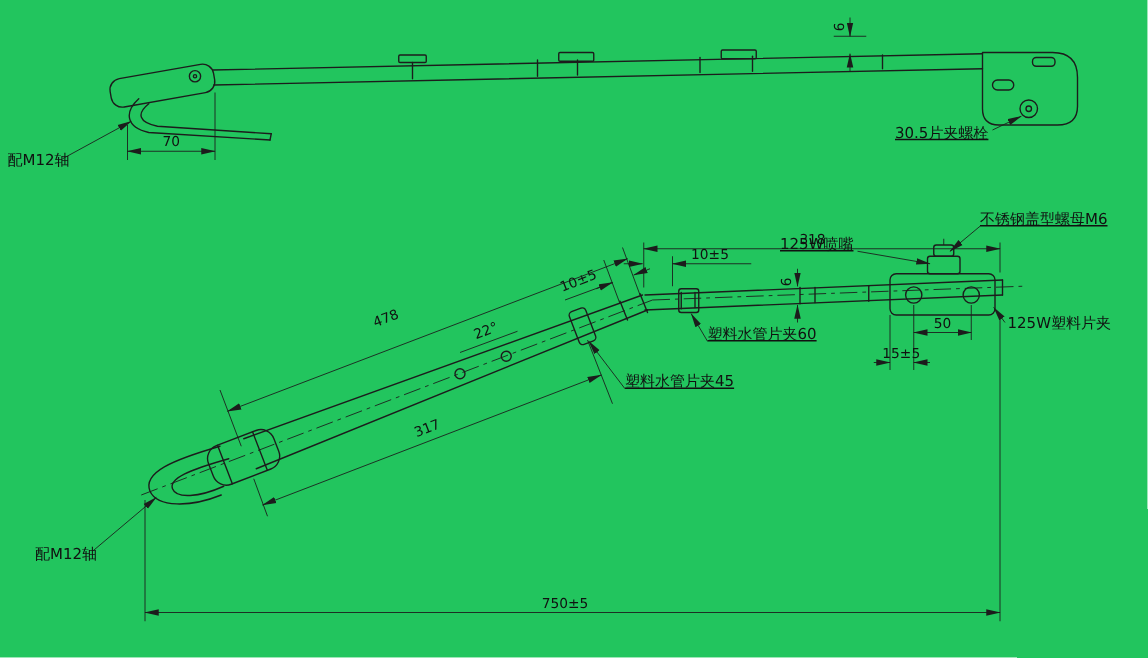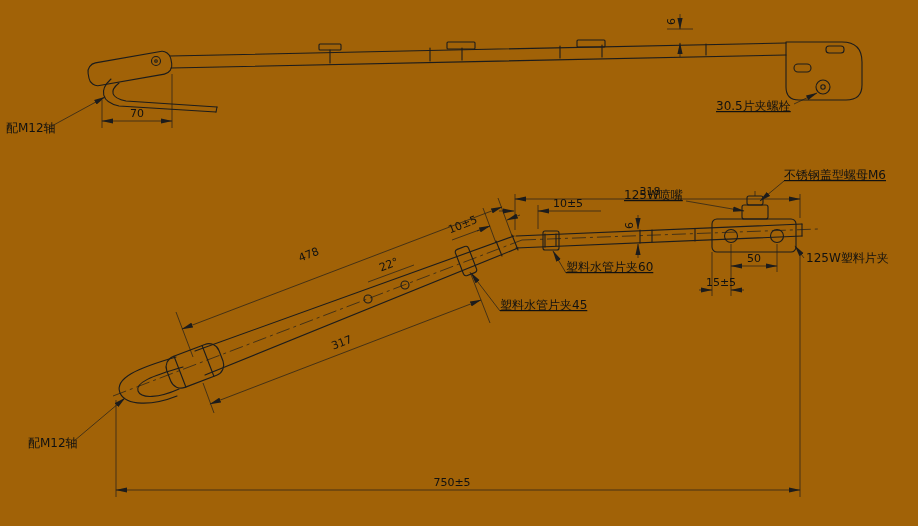--- a/index.html
+++ b/index.html
@@ -1,16 +1,16 @@
 <!DOCTYPE html>
 <html><head>
 <meta charset="utf-8">
 <style>
   html,body{margin:0;padding:0;background:#ffffff;}
-  .canvas{width:918px;height:526px;background:#a16207;position:relative;overflow:hidden;}
+  .canvas{width:918px;height:526px;background:#22c55e;position:relative;overflow:hidden;}
   svg{display:block;}
   .ol{fill:none;stroke:#1c1c1c;stroke-width:1.1;stroke-linecap:round;stroke-linejoin:round;}
   .thin{fill:none;stroke:#1c1c1c;stroke-width:0.7;}
   .cl{fill:none;stroke:#1c1c1c;stroke-width:0.7;stroke-dasharray:14 4 3 4;}
   .dim{font:11px "DejaVu Sans","Liberation Sans",sans-serif;fill:#111;}
   .lbl{font:12px "DejaVu Sans","Liberation Sans",sans-serif;fill:#111;}
   .u{text-decoration:underline;}
   .mid{text-anchor:middle;}
 </style>
 </head>

